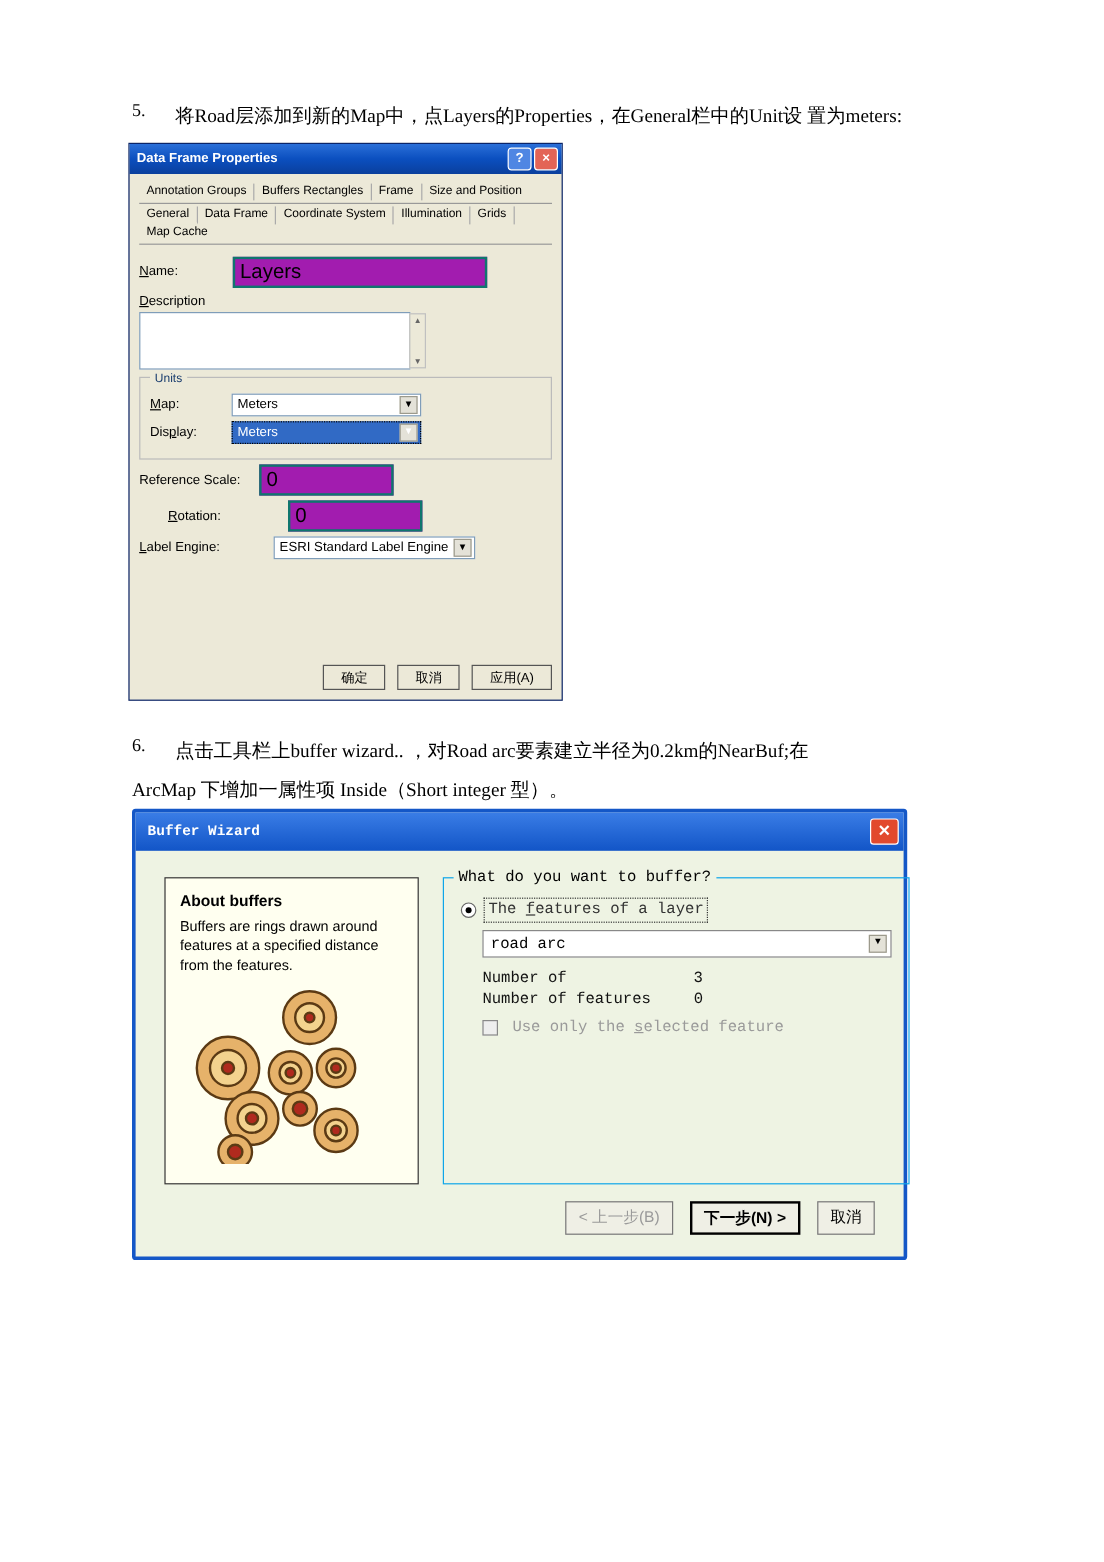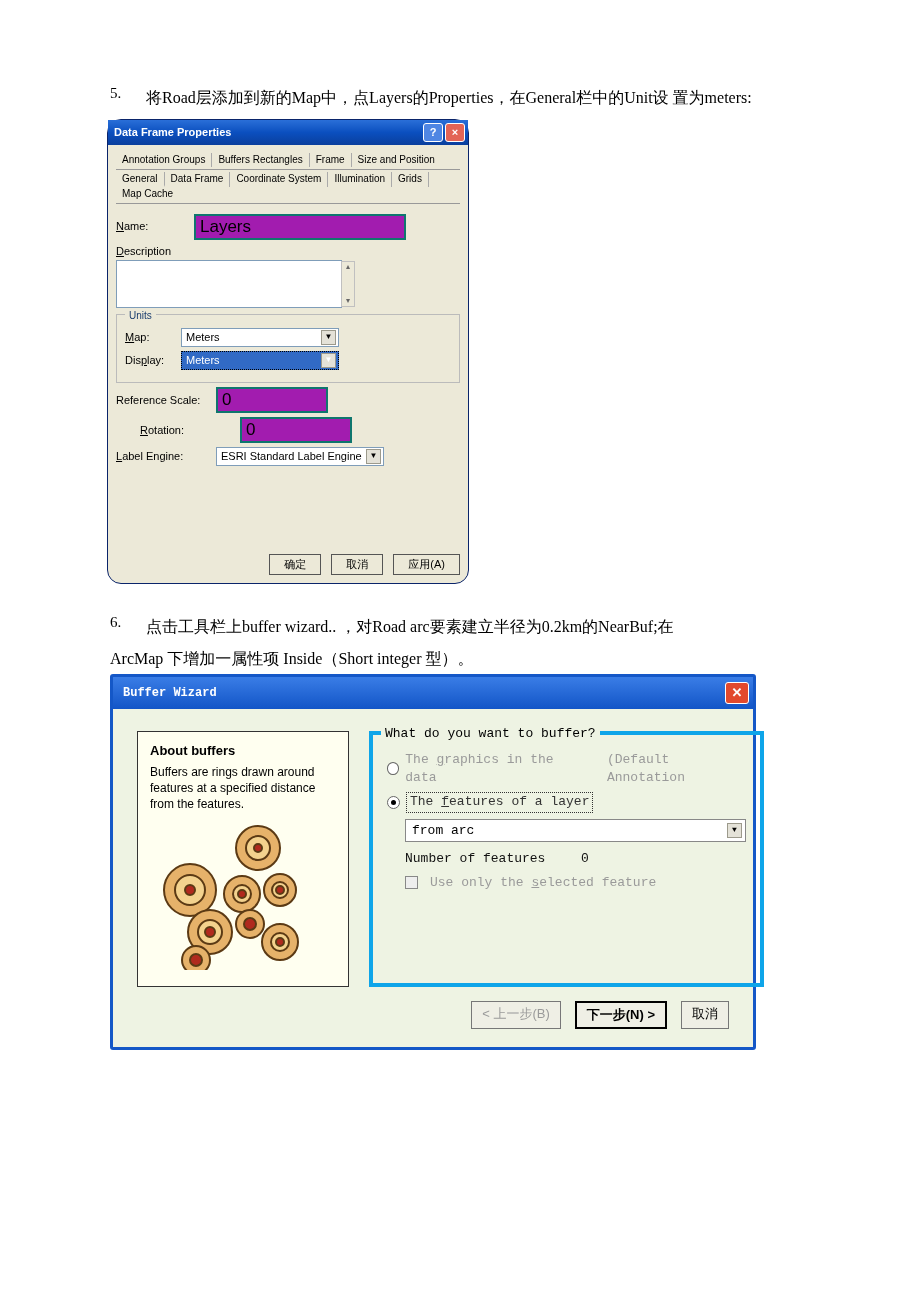--- a/index.html
+++ b/index.html
@@ -26,21 +26,20 @@
   .list-text{
     line-height:26px;
     font-size:16px;
   }
 
   
   .win-xp{
     font-family:"Tahoma","SimSun",sans-serif;
     font-size:11px;
     line-height:1.35;
-    border-radius:14px;
   }
   .dfp{
     width:360px;
     margin:8px 0 30px -3px;
     border:1px solid #0a246a;
     background:#ece9d8;
   }
   .titlebar{
     display:flex;
     align-items:center;
@@ -117,21 +116,21 @@
     padding:4px 8px 8px 8px;
     margin:6px 0 4px 0;
   }
   .fieldset-legend{
     position:relative;top:-11px;background:#ece9d8;
     padding:0 4px;color:#1a3d6e;font-size:10px;
   }
   .select{
     display:flex;align-items:center;justify-content:space-between;
     background:#fff;border:1px solid #7f9db9;
-    width:150px;padding:1px 2px 1px 4px;
+    width:150px;padding:1px 2px 1px 4px;margin-left:12px;
   }
   .select-hi{
     background:#316ac5;color:#fff;border:1px dotted #000;
   }
   .caret{
     width:13px;height:13px;background:#e4e2d8;border:1px solid #9c9a8c;
     display:flex;align-items:center;justify-content:center;font-size:8px;
   }
   .btn{
     background:#ece9d8;border:1px solid #555;
@@ -177,21 +176,21 @@
   }
   .about-box h4{
     margin:0 0 4px 0;font-size:13px;
   }
   .buffer-pic{
     width:186px;height:150px;margin-top:8px;
     background:#fffff0;
   }
   .bw-right{
     flex:1;
-    border:4px solid #0ea5e9;
+    border:1px solid #0ea5e9;
     padding:10px 14px 10px 14px;
     position:relative;
     font-family:"Courier New",monospace;
     font-size:13px;
     color:#333;
   }
   .bw-right .legend{
     position:absolute;top:-10px;left:8px;
     background:#eef3e3;padding:0 4px;
     font-family:"Courier New",monospace;font-size:13px;color:#000;
@@ -370,36 +369,36 @@
               <circle cx="130" cy="122" r="4" fill="#b02a1e"></circle>
             <circle cx="46" cy="140" r="14" fill="#e6b26a"></circle>
               <circle cx="46" cy="140" r="6" fill="#b02a1e"></circle>
           </g>
         </svg>
       </div>
 
       <div class="bw-right">
         <span class="legend">What do you want to buffer?</span>
 
-        <div class="radio disabled">
-          <span class="dot"></span>
-          <span>The <u>g</u>raphics in the data</span>
-          <span style="margin-left:20px;">(Default Annotation</span>
-        </div>
 
         <div class="radio">
           <span class="dot sel"></span>
           <span class="dotted-box">The <u>f</u>eatures of a layer</span>
         </div>
 
         <div class="bw-select">
-          <span>from arc</span>
+          <span>road arc</span>
           <span class="caret">▼</span>
         </div>
 
+        <div class="bw-meta">
+          <span>Number of</span>
+          <span style="display:inline-block;width:90px;"></span>
+          <span class="val">3</span>
+        </div>
         <div class="bw-meta">
           <span>Number of features</span>
           <span style="display:inline-block;width:20px;"></span>
           <span class="val">0</span>
         </div>
 
         <div class="radio disabled" style="margin-left:18px;margin-top:6px;">
           <span class="chk"></span>
           <span>Use only the <u>s</u>elected feature</span>
         </div>

